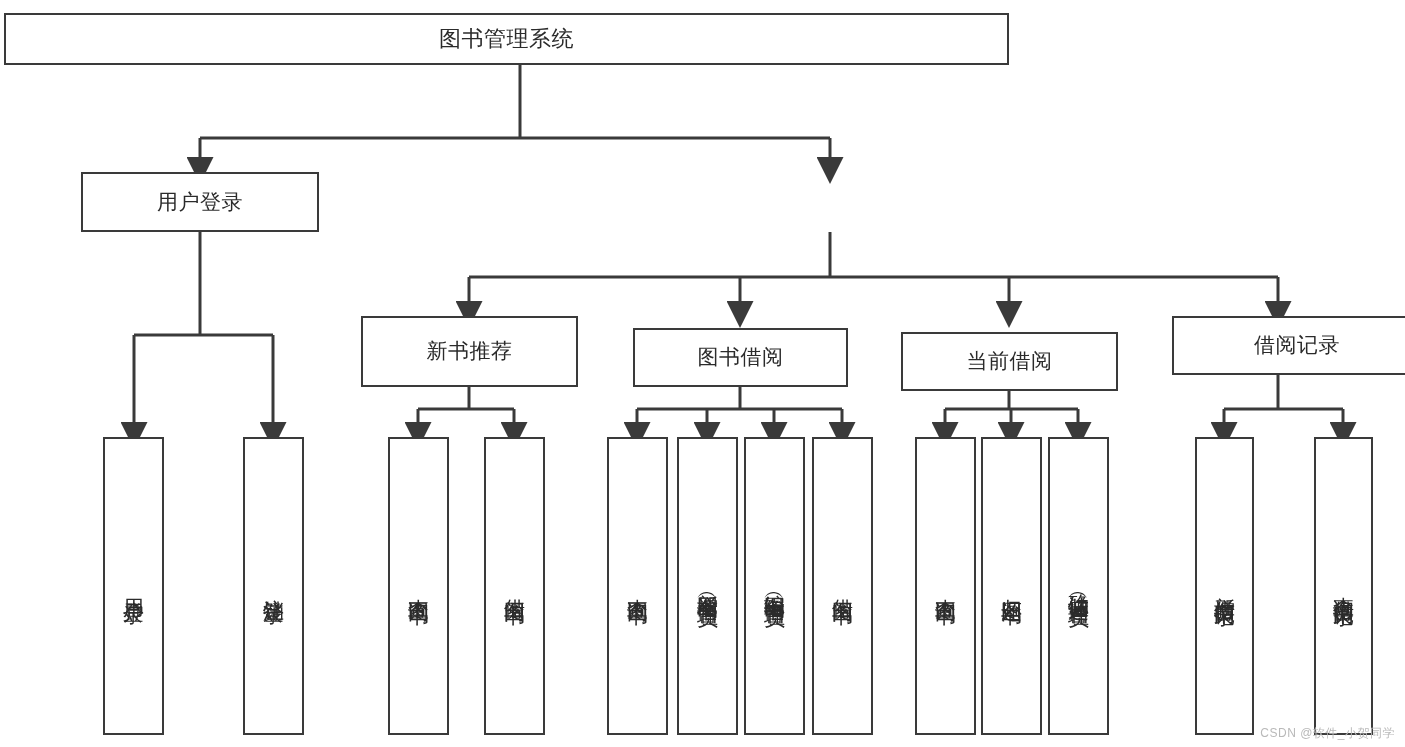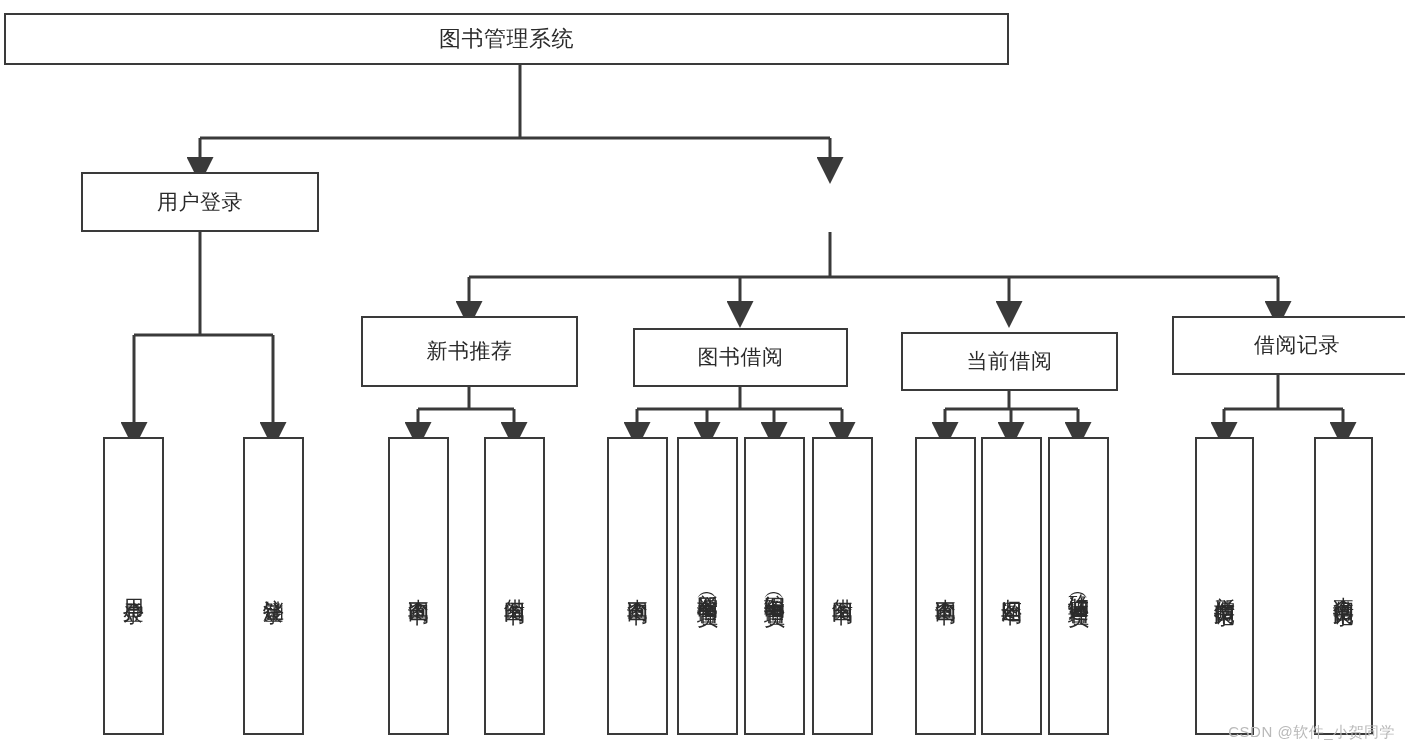--- a/index.html
+++ b/index.html
@@ -56,21 +56,21 @@
     letter-spacing: 2px;
     white-space: nowrap;
   }
   .node.root .lbl {
     font-size: 22px;
   }
   #watermark {
     position: absolute;
     right: 10px;
     bottom: 5px;
-    font-size: 15px;
+    font-size: 12px;
     color: #b9b9b9;
     letter-spacing: 0.5px;
     white-space: nowrap;
   }
 </style>
 </head>
 <body>
 
 <div id="canvas">
 

